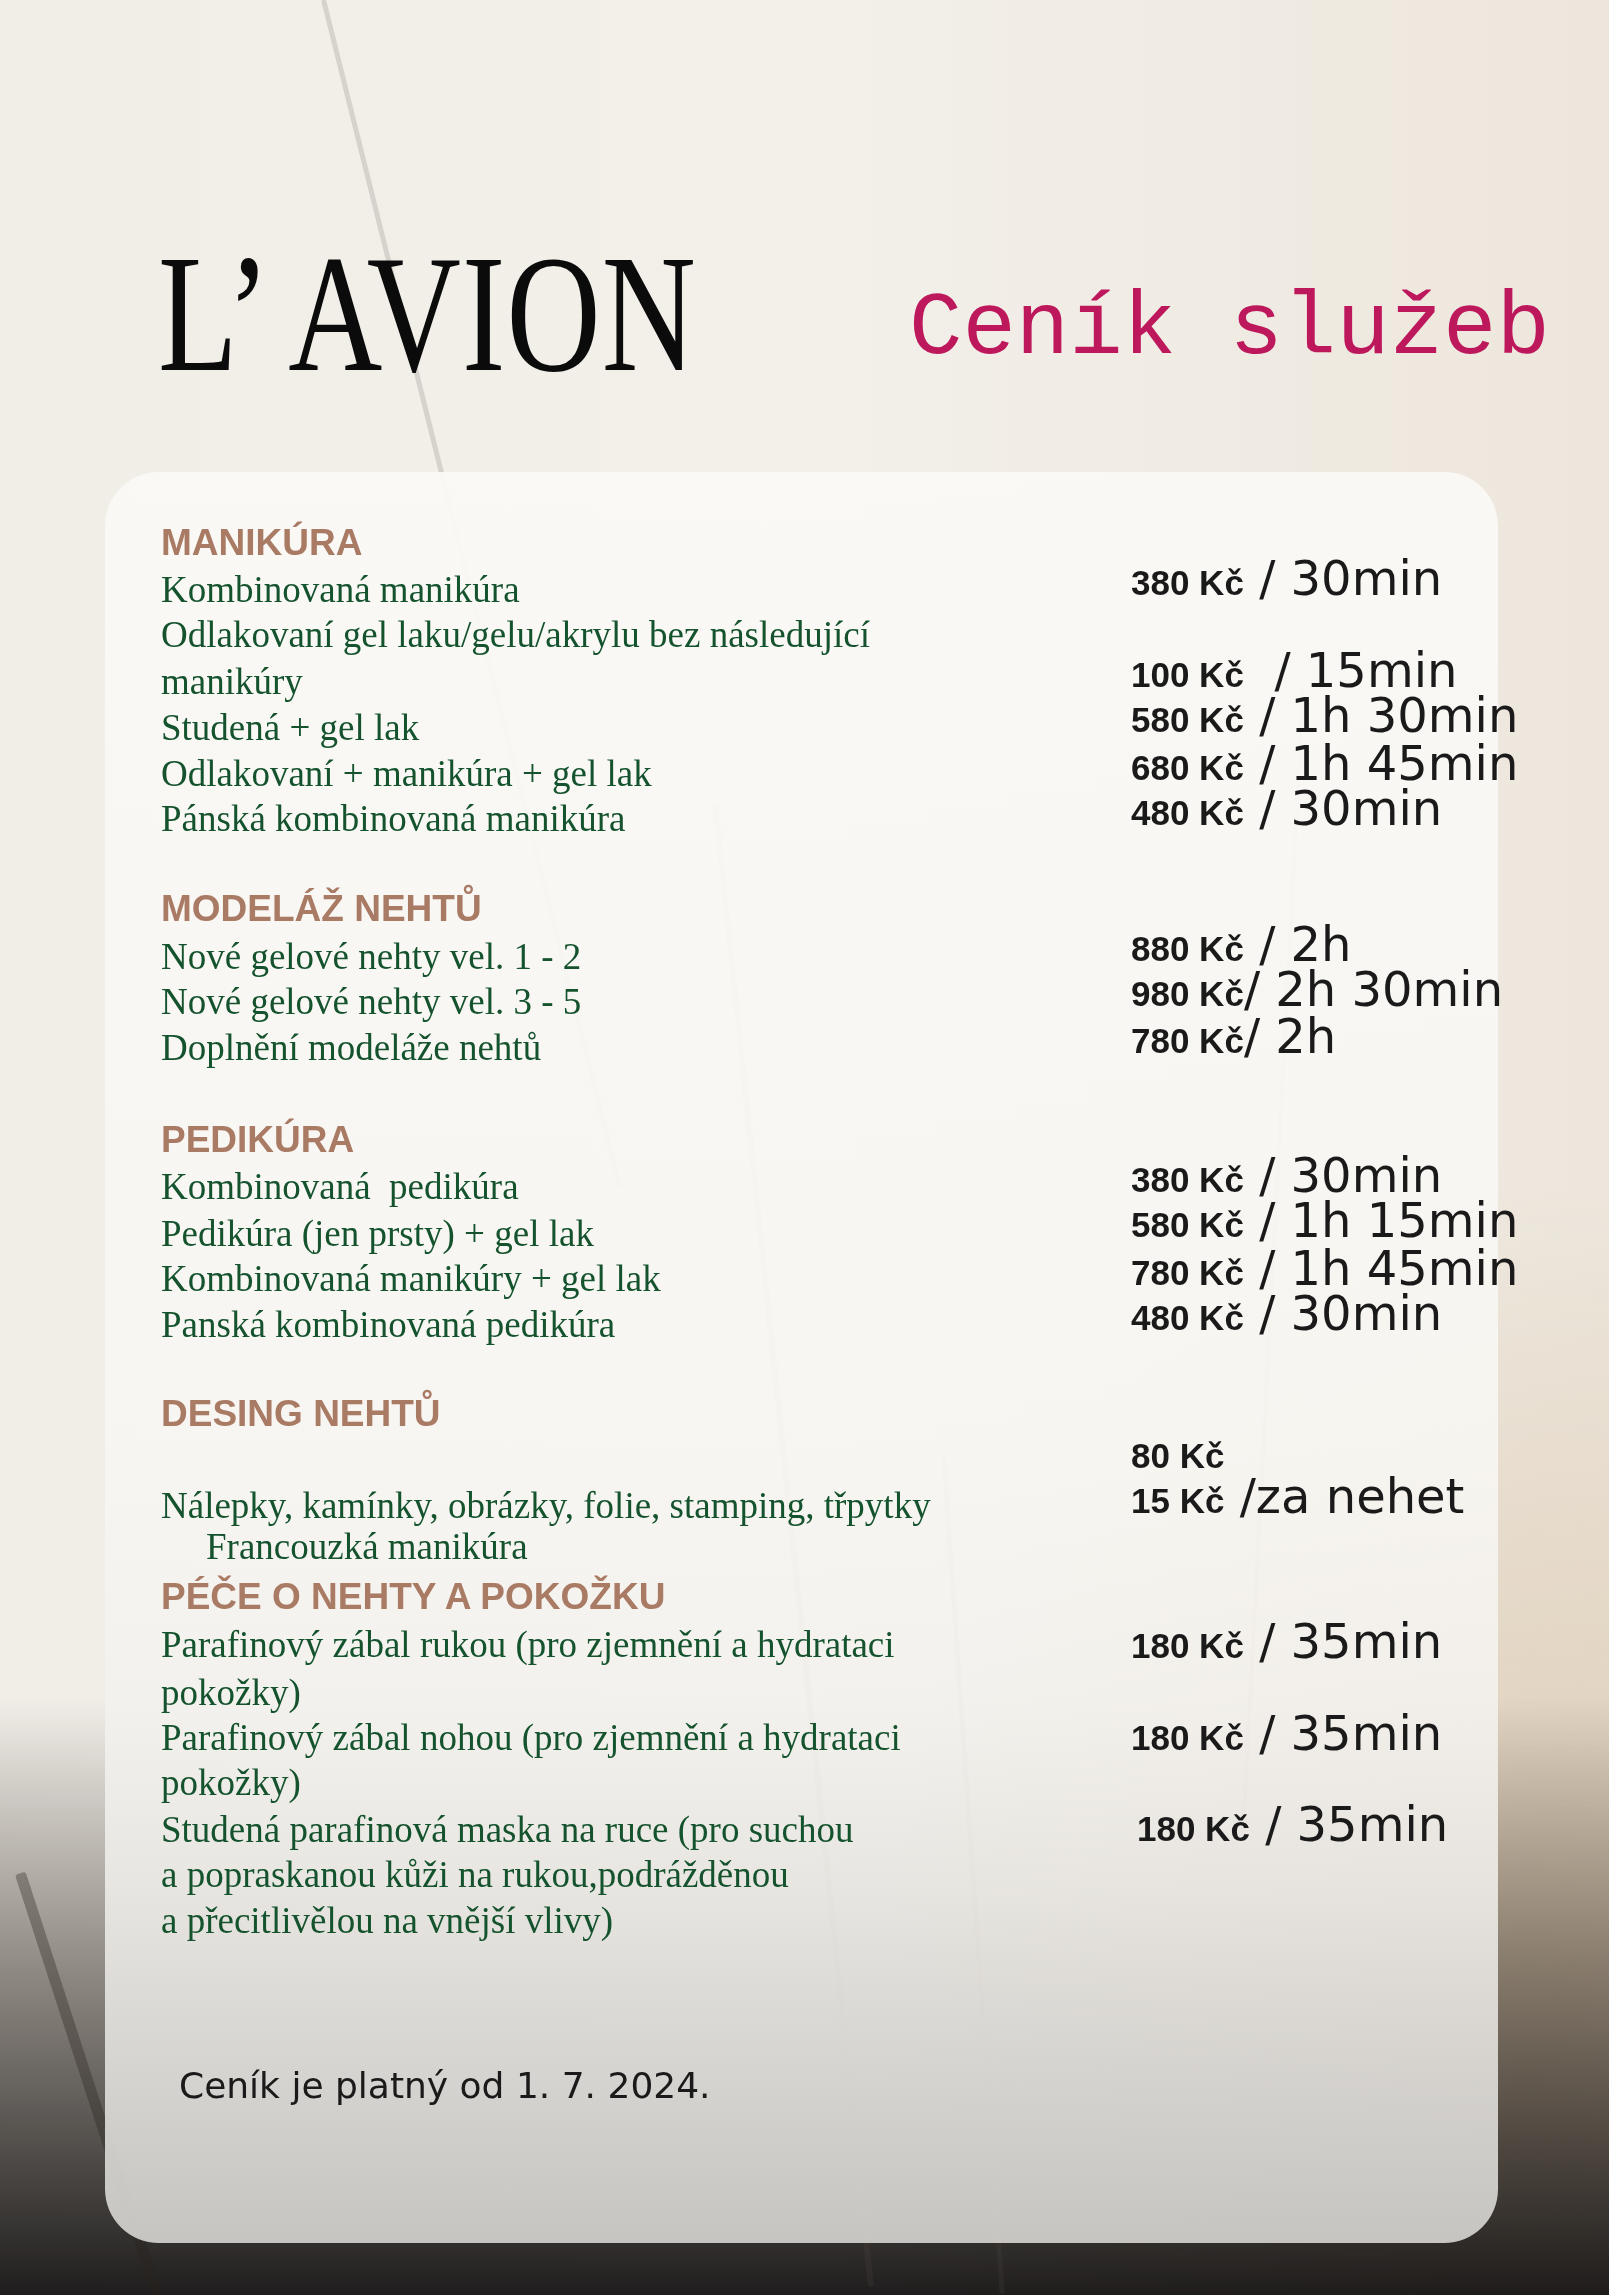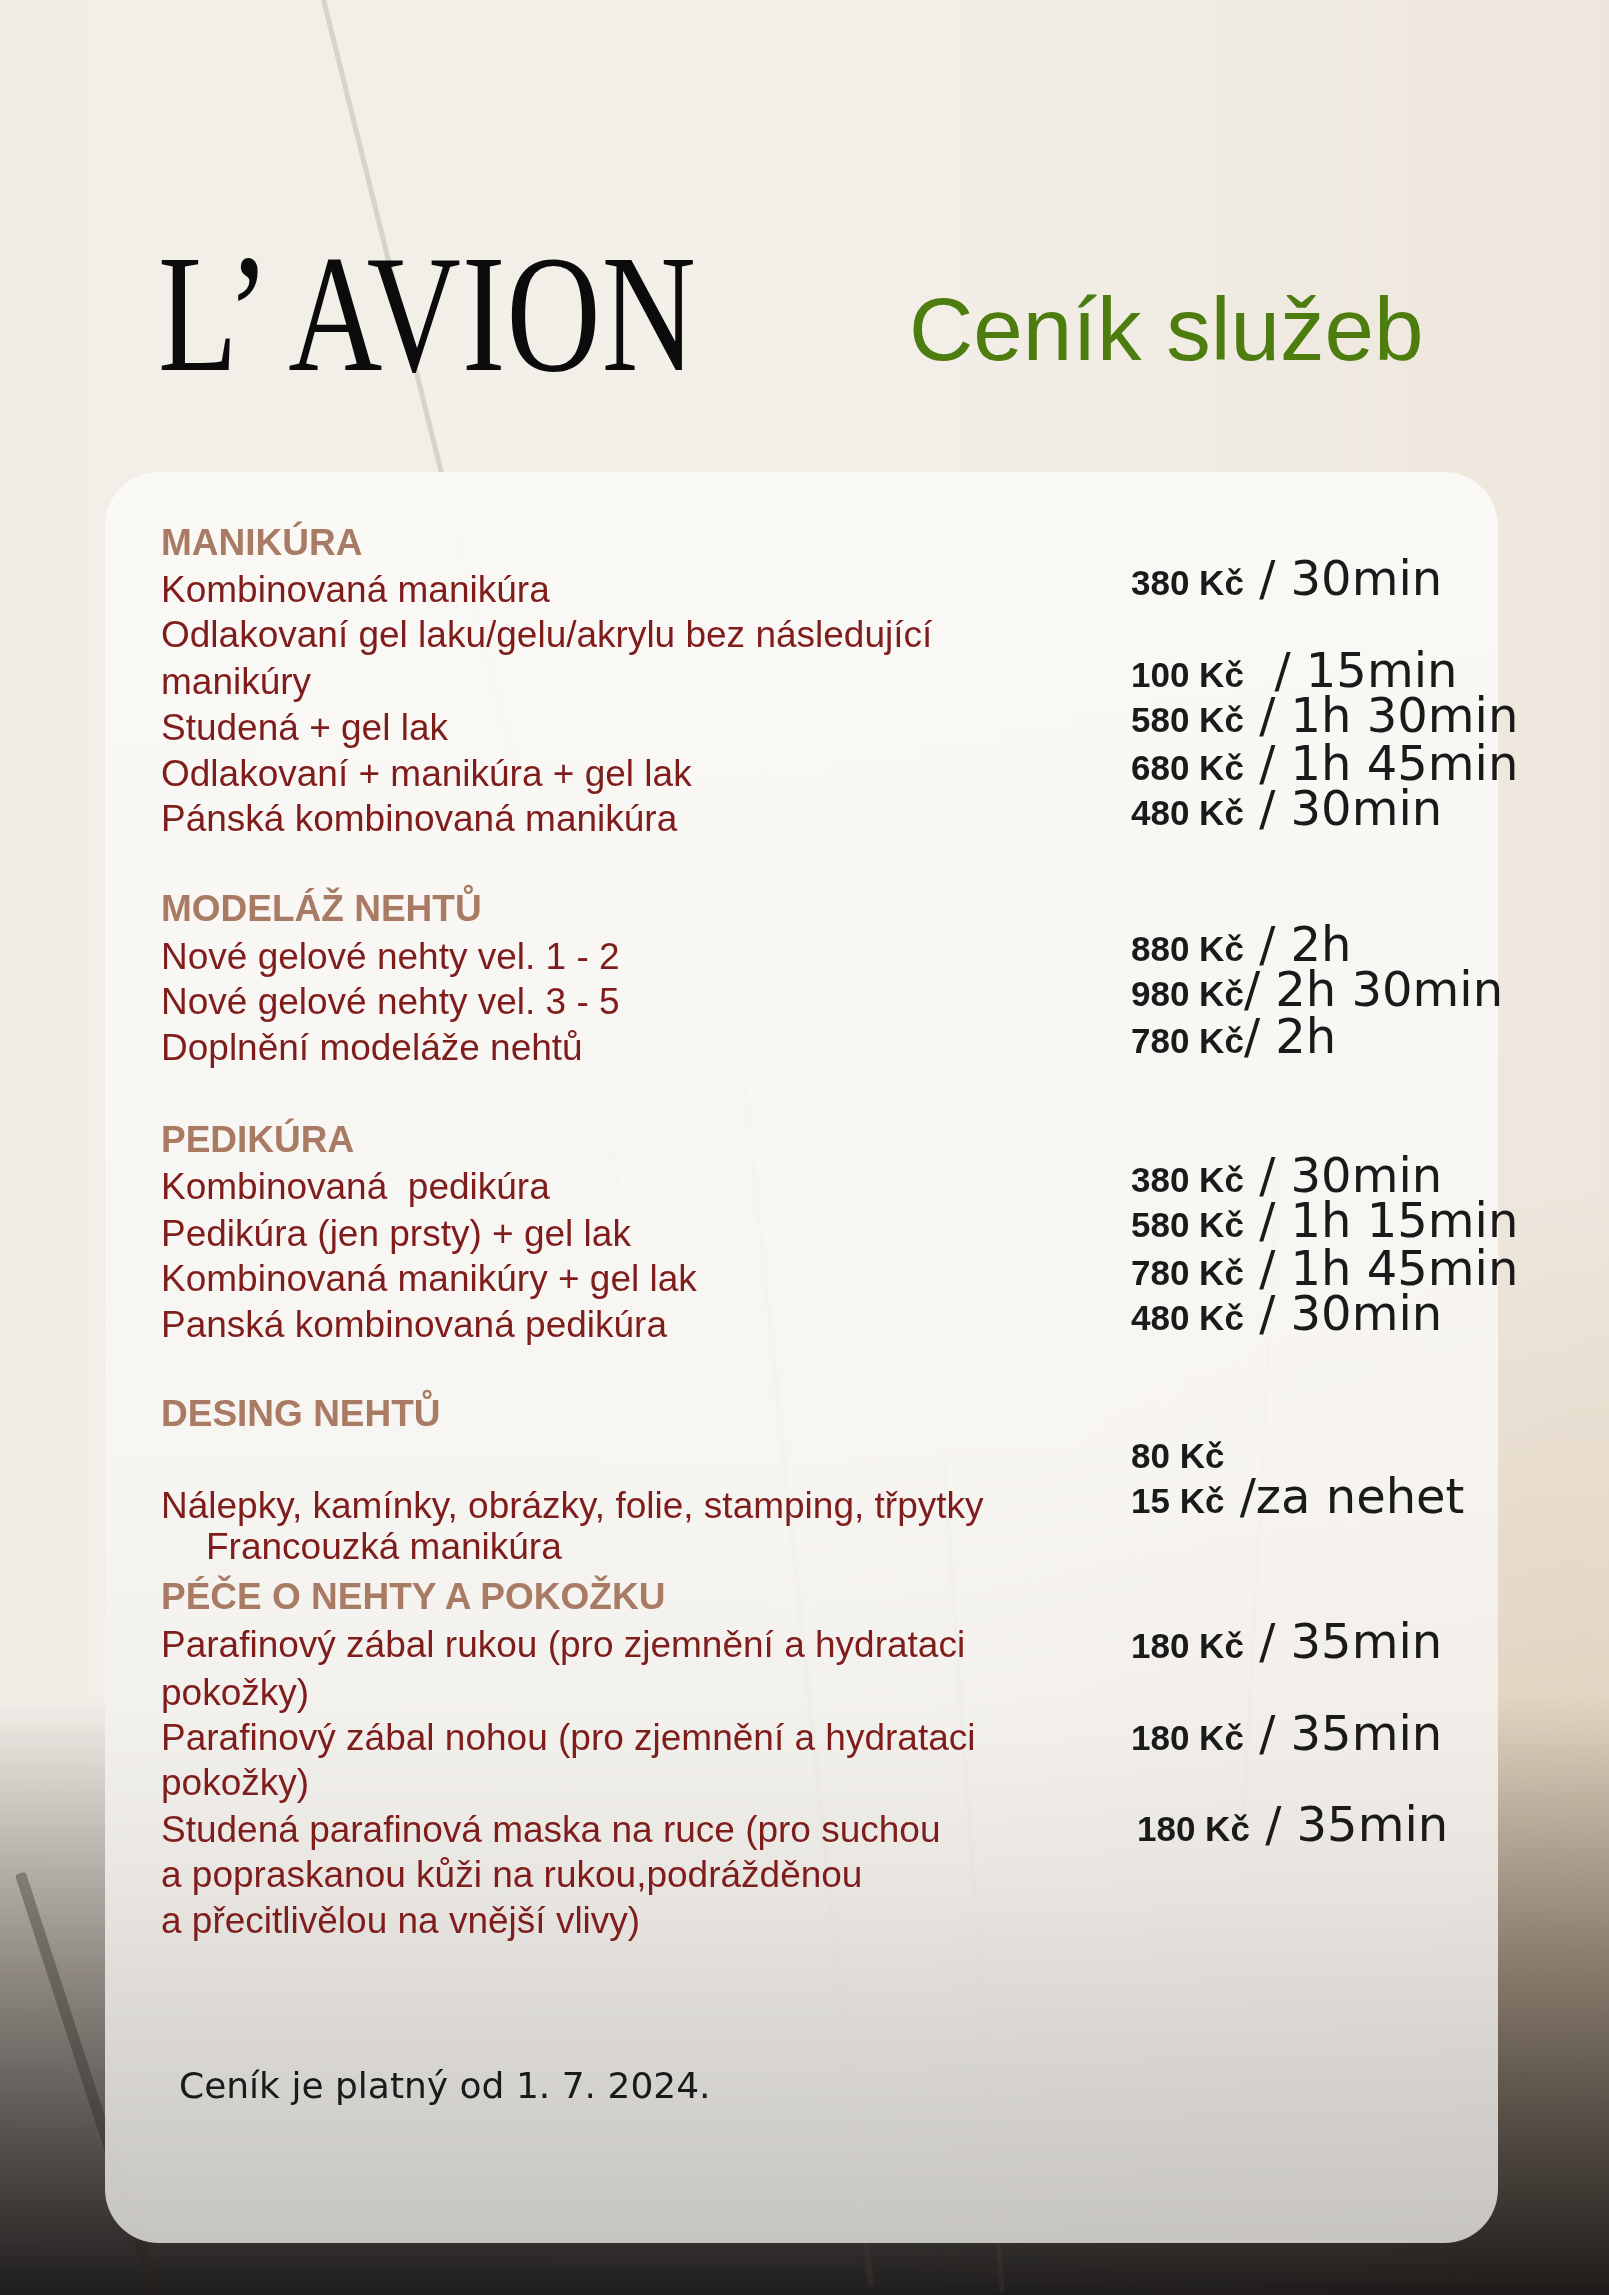--- a/index.html
+++ b/index.html
@@ -14,34 +14,34 @@
   .stem { position: absolute; background: rgba(90,80,70,0.18); transform-origin: top left; border-radius: 3.1px; }
   .stem.dark { background: rgba(40,35,30,0.35); }
   .title {
     position: absolute; left: 158px; top: 230px;
     font-family: "Liberation Serif", serif; font-size: 167px; line-height: 1;
     color: #0b0b0b; transform: scaleX(0.78); transform-origin: left top; white-space: nowrap;
     letter-spacing: 1.5px;
   }
   .subtitle {
     position: absolute; left: 909px; top: 285px;
-    font-family: Liberation Sans, sans-serif; font-size: 89px; line-height: 1;
-    color: #4d7c0f; white-space: nowrap;
+    font-family: Liberation Mono, monospace; font-size: 89px; line-height: 1;
+    color: #be185d; white-space: nowrap;
   }
   .card {
     position: absolute; left: 105px; top: 472px; width: 1393px; height: 1771px;
     border-radius: 54px;
     background:
       linear-gradient(180deg, rgba(250,249,246,0.96) 0%, rgba(248,246,242,0.93) 55%, rgba(240,238,234,0.88) 80%, rgba(215,213,210,0.9) 100%);
   }
   .line {
     position: absolute; white-space: nowrap; line-height: 46px; height: 46px;
     transform: translateY(-23px);
   }
-  .item { left: 161px; font-family: Liberation Sans, sans-serif; font-size: 37px; color: #7f1d1d; }
+  .item { left: 161px; font-family: Liberation Serif, serif; font-size: 37px; color: #14532d; }
   .heading { left: 161px; font-family: "Liberation Sans", sans-serif; font-weight: bold; font-size: 37px; color: #a97a64; }
   .price { left: 1131px; font-size: 35px; color: #1a1a1a; }
   .price .amt { font-family: "Liberation Sans", sans-serif; font-weight: bold; }
   .price .dur { font-family: "DejaVu Sans", sans-serif; font-weight: normal; font-size: 48px; }
   .footer { left: 179px; font-family: "DejaVu Sans", sans-serif; font-size: 36px; color: #1a1a1a; }
 </style>
 </head>
 <body>
 
 <div class="stem" style="left:321px;top:0;width:4.6px;height:1224px;transform:rotate(-14deg);"></div>

